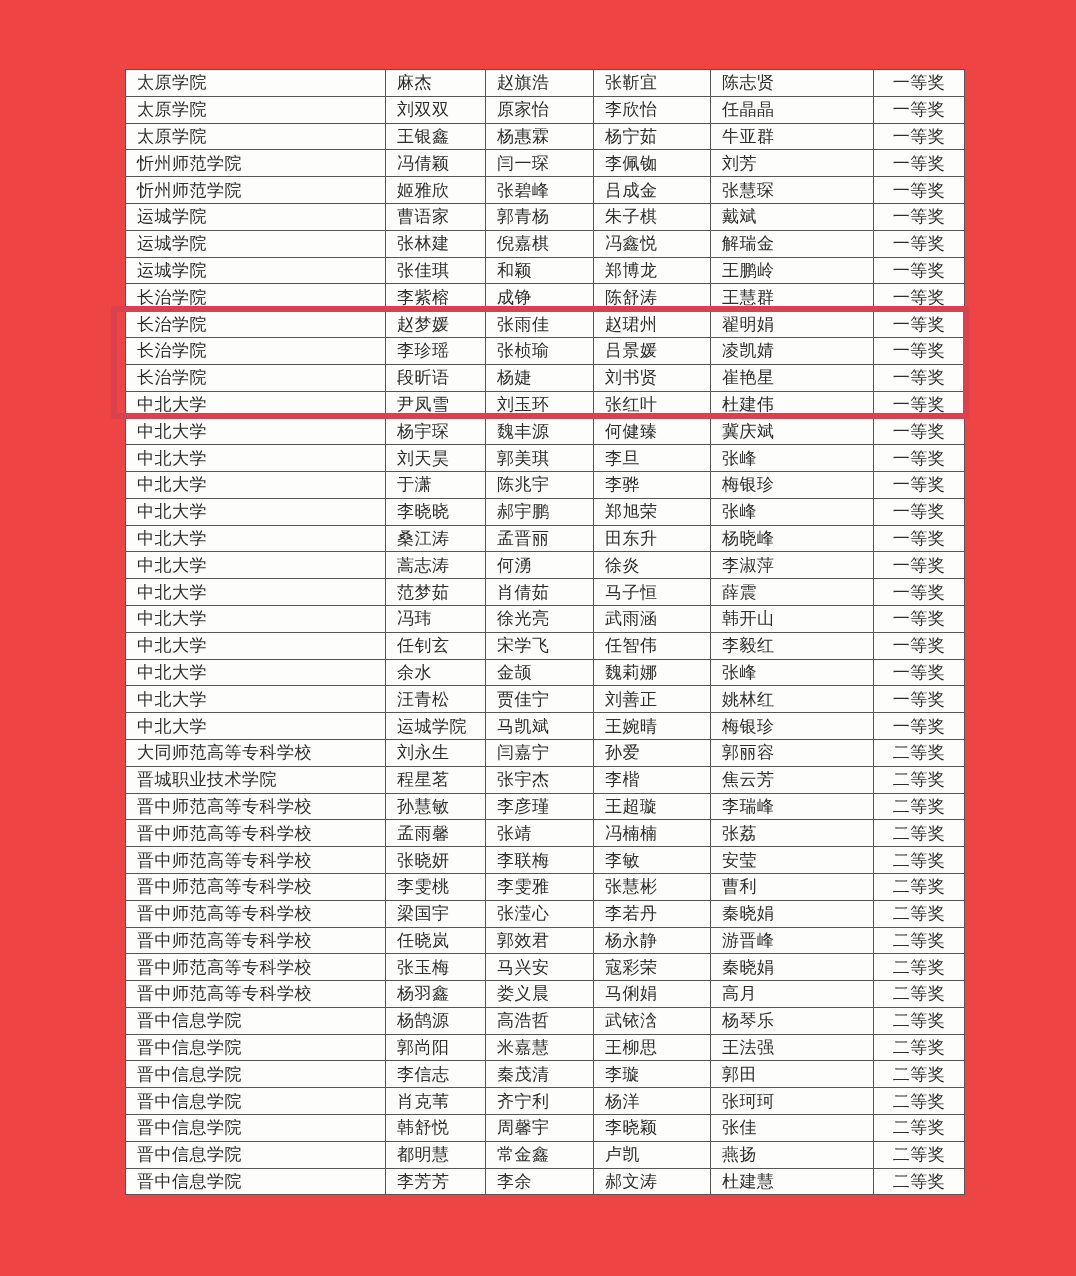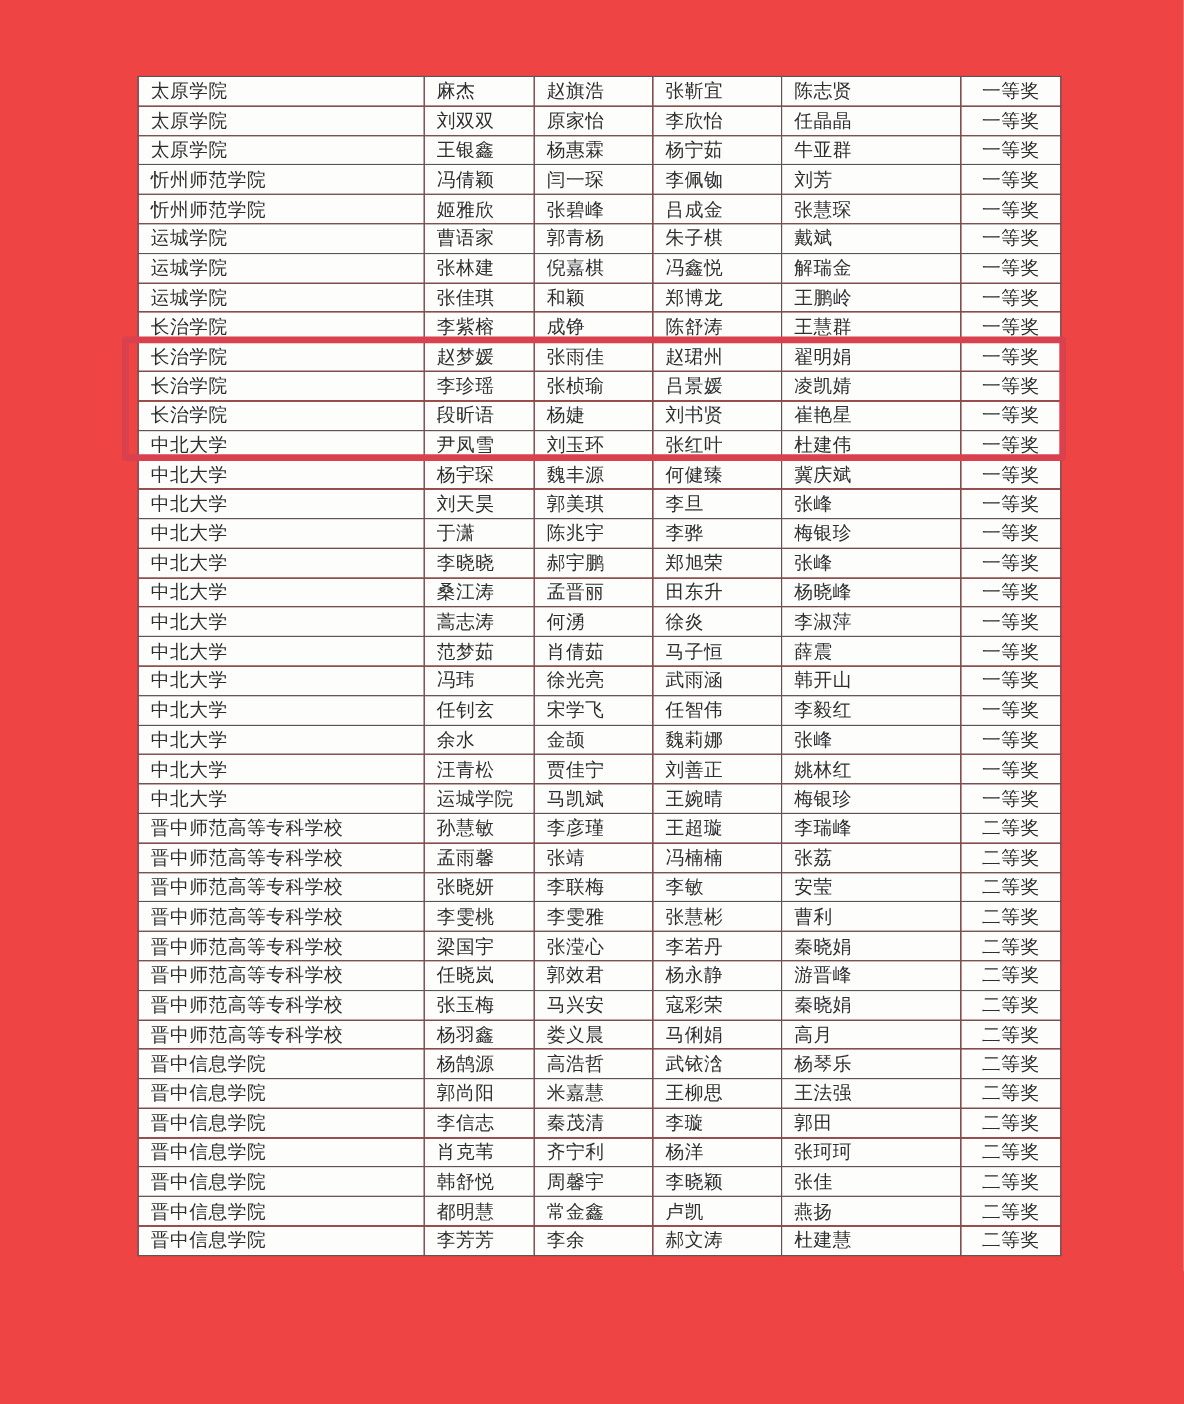--- a/index.html
+++ b/index.html
@@ -259,20 +259,36 @@
         </tr>
         <tr>
           <td>中北大学</td>
           <td>运城学院</td>
           <td>马凯斌</td>
           <td>王婉晴</td>
           <td>梅银珍</td>
           <td class="award">一等奖</td>
         </tr>
         <tr>
+          <td>大同师范高等专科学校</td>
+          <td>刘永生</td>
+          <td>闫嘉宁</td>
+          <td>孙爱</td>
+          <td>郭丽容</td>
+          <td class="award">二等奖</td>
+        </tr>
+        <tr>
+          <td>晋城职业技术学院</td>
+          <td>程星茗</td>
+          <td>张宇杰</td>
+          <td>李楷</td>
+          <td>焦云芳</td>
+          <td class="award">二等奖</td>
+        </tr>
+        <tr>
           <td>晋中师范高等专科学校</td>
           <td>孙慧敏</td>
           <td>李彦瑾</td>
           <td>王超璇</td>
           <td>李瑞峰</td>
           <td class="award">二等奖</td>
         </tr>
         <tr>
           <td>晋中师范高等专科学校</td>
           <td>孟雨馨</td>

